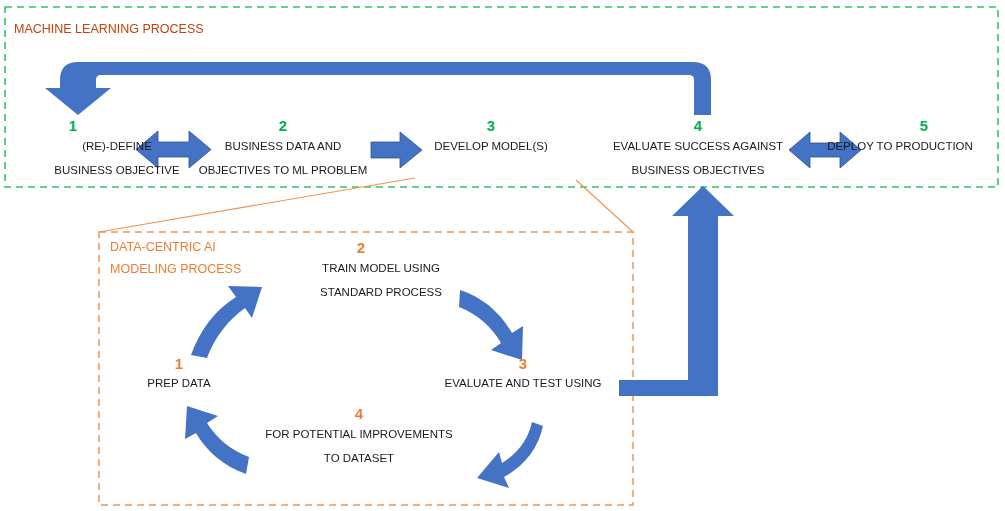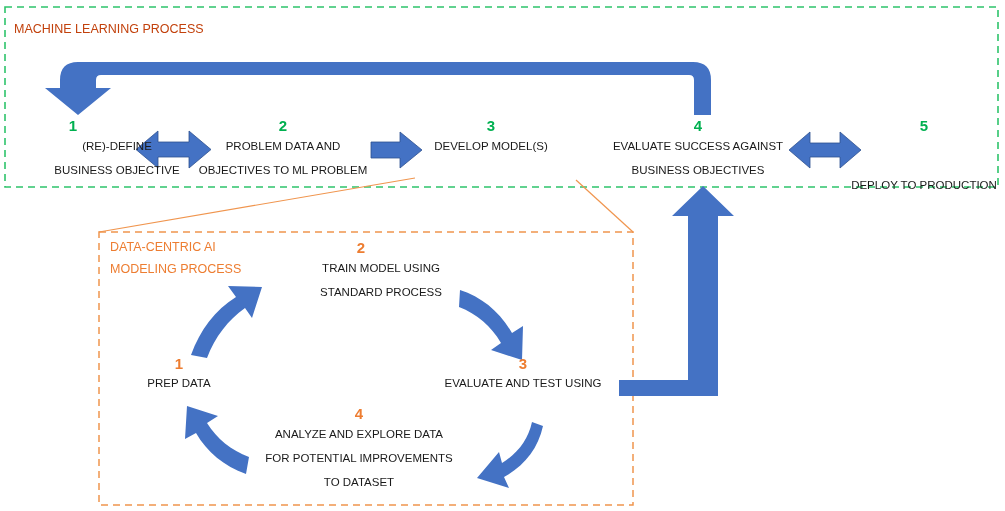--- a/index.html
+++ b/index.html
@@ -167,37 +167,37 @@
   <div class="box-title green" style="left:14px; top:18px;">MACHINE LEARNING PROCESS</div>
 
   <div class="step-num green" style="left:73px; top:118px;">1</div>
   <div class="label-block" style="left:73px; top:134px;margin-left:44px;">
     <div>(RE)-DEFINE</div>
     <div>BUSINESS OBJECTIVE</div>
   </div>
 
   <div class="step-num green" style="left:283px; top:118px;">2</div>
   <div class="label-block" style="left:283px; top:134px;">
-    <div>PROBLEM  DATA AND</div>
+    <div>BUSINESS  DATA AND</div>
     <div>OBJECTIVES TO ML PROBLEM</div>
   </div>
 
   <div class="step-num green" style="left:491px; top:118px;">3</div>
   <div class="label-block bold" style="left:491px; top:134px;">
     <div>DEVELOP MODEL(S)</div>
   </div>
 
   <div class="step-num green" style="left:698px; top:118px;">4</div>
   <div class="label-block" style="left:698px; top:134px;">
     <div>EVALUATE SUCCESS AGAINST</div>
     <div>BUSINESS OBJECTIVES</div>
   </div>
 
   <div class="step-num green" style="left:924px; top:118px;">5</div>
-  <div class="label-block" style="left:924px; top:134px;margin-top:39px;">
+  <div class="label-block" style="left:900px; top:134px;">
     <div>DEPLOY TO PRODUCTION</div>
   </div>
 
   <div class="box-title orange" style="left:110px; top:258px;">MODELING PROCESS</div>
   <div class="box-title orange" style="left:110px; top:236px;">DATA-CENTRIC AI</div>
 
   <div class="step-num orange" style="left:179px; top:356px;">1</div>
   <div class="label-block" style="left:179px; top:371px;">
     <div>PREP DATA</div>
   </div>
@@ -208,18 +208,17 @@
     <div>STANDARD PROCESS</div>
   </div>
 
   <div class="step-num orange" style="left:523px; top:356px;">3</div>
   <div class="label-block" style="left:523px; top:371px;">
     <div>EVALUATE AND TEST USING</div>
   </div>
 
   <div class="step-num orange" style="left:359px; top:406px;">4</div>
   <div class="label-block" style="left:359px; top:422px;">
-    <div>ANALYZE AND EXPLORE DATA</div>
     <div>FOR  POTENTIAL IMPROVEMENTS</div>
     <div>TO DATASET</div>
   </div>
 
 </div>
 
 </body></html>

